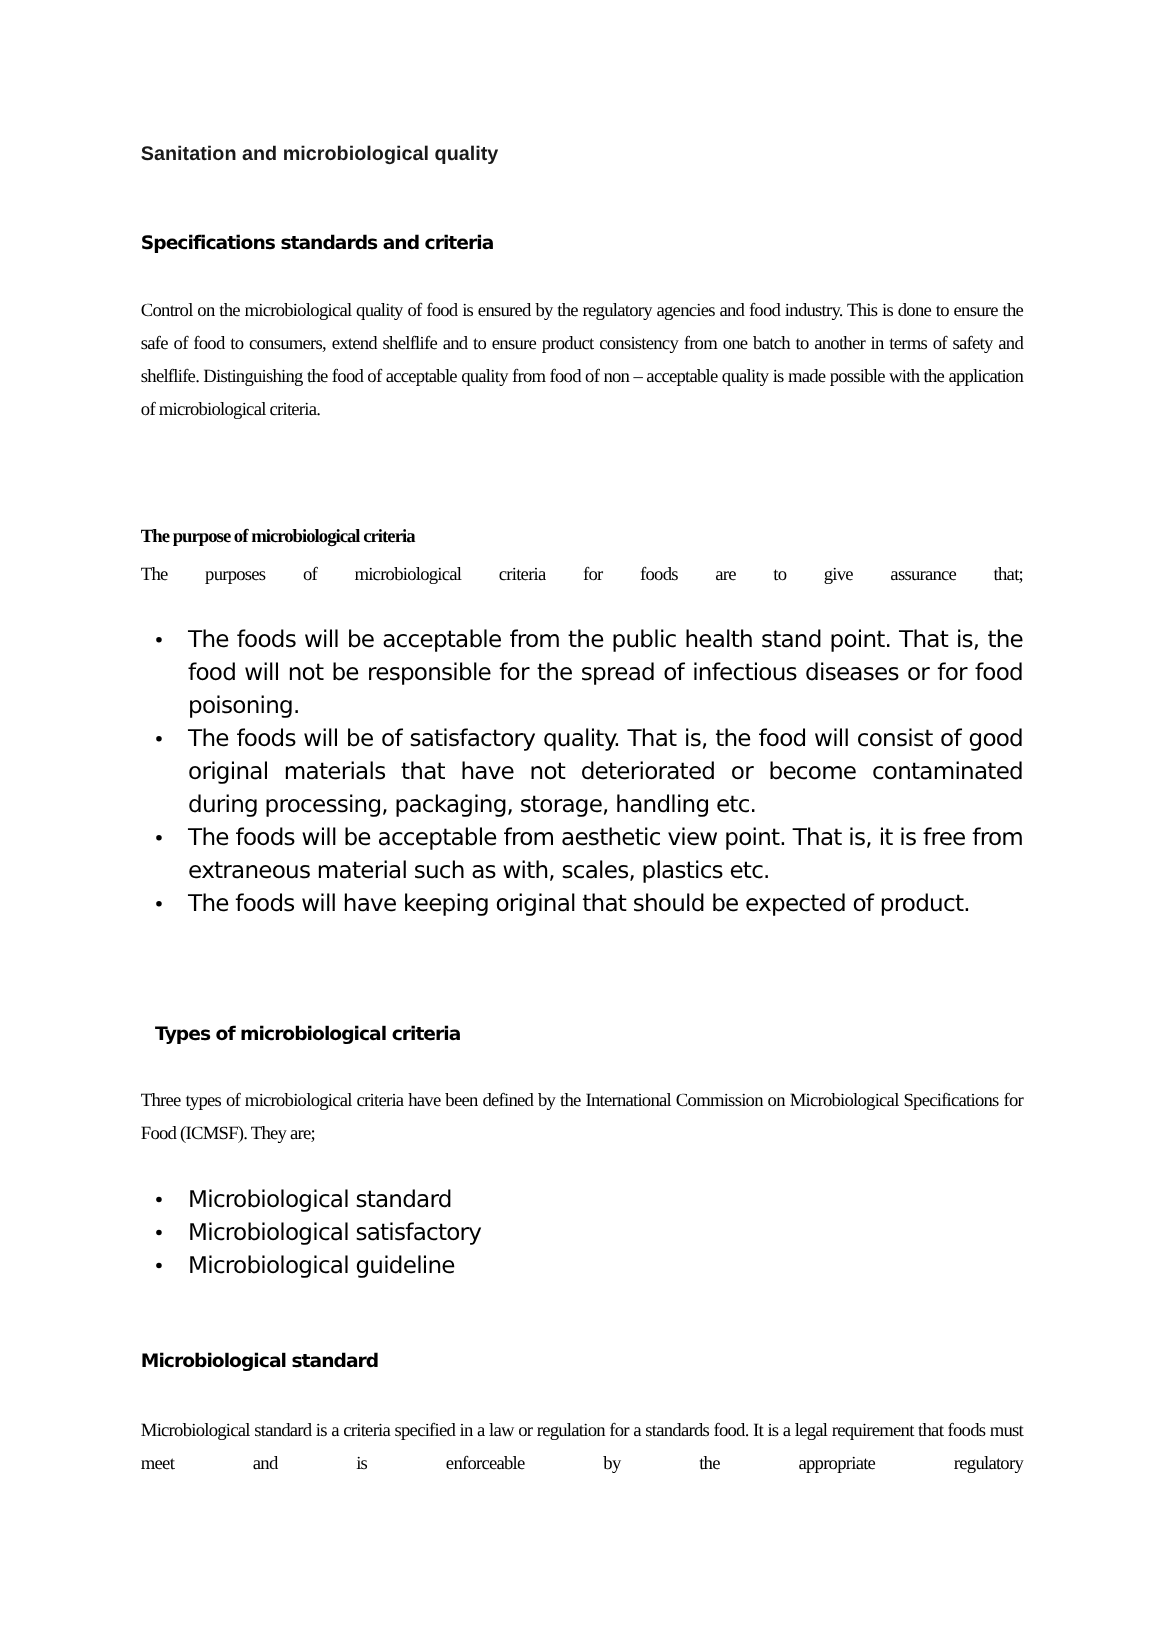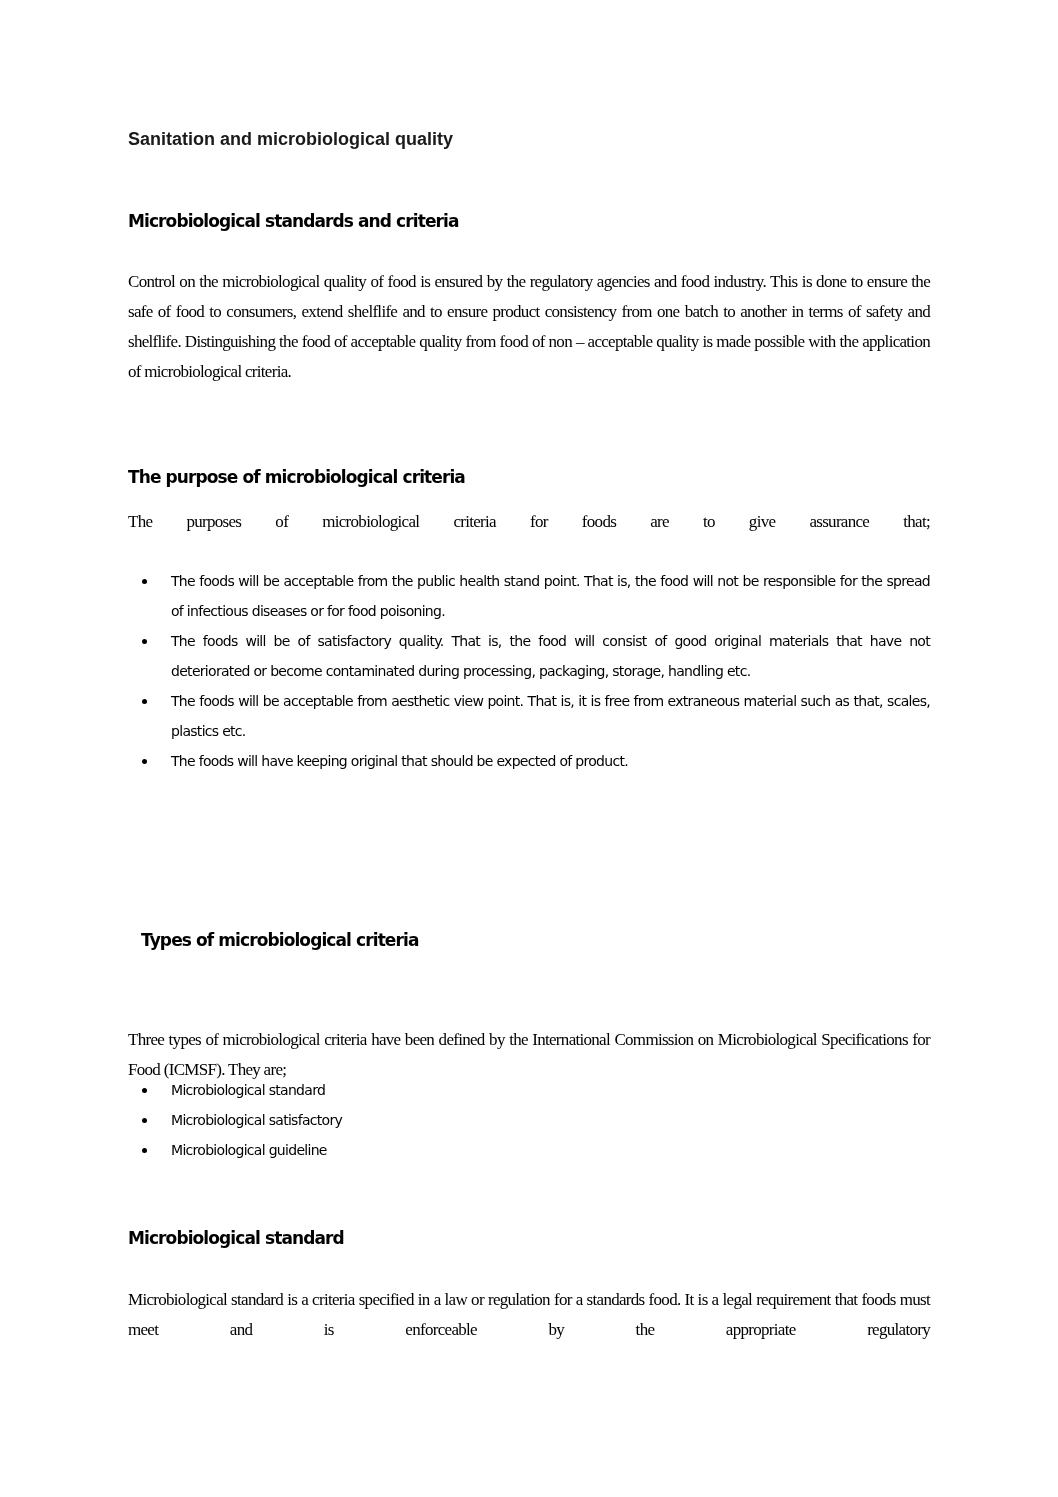--- a/index.html
+++ b/index.html
@@ -54,21 +54,21 @@
   }
   .p.justify-last { text-align-last: justify; }
   .bullets {
     position: absolute;
     left: 128px;
     width: 802px;
     margin: 0;
     padding: 0;
     list-style: none;
     font-family: "DejaVu Sans", sans-serif;
-    font-size: 14px;
+    font-size: 21px;
     letter-spacing: -0.7px;
     line-height: 30px;
   }
   .bullets li {
     position: relative;
     padding-left: 43px;
     text-align: justify;
   }
   .bullets li .dot {
     position: absolute;
@@ -81,48 +81,48 @@
   }
   .bullets li.left { text-align: left; }
 </style>
 </head>
 <body>
 
 <div class="page">
 
   <div class="doc-title">Sanitation and microbiological quality</div>
 
-  <div class="h" style="top:211px;">Microbiological standards and criteria</div>
+  <div class="h" style="top:211px;">Specifications standards and criteria</div>
   <div class="p" style="top:267px;">Control on the microbiological quality of food is ensured by the regulatory agencies and food industry. This is done to ensure the safe of food to consumers, extend shelflife and to ensure product consistency from one batch to another in terms of safety and shelflife. Distinguishing the food of acceptable quality from food of non – acceptable quality is made possible with the application of microbiological criteria.</div>
 
-  <div class="h" style="top:467px;">The purpose of microbiological criteria</div>
+  <div class="h" style="top:478px;font-family:Liberation Serif, serif;">The purpose of microbiological criteria</div>
   <div class="p justify-last" style="top:507px;">The purposes of microbiological criteria for foods are to give assurance that;</div>
 
   <ul class="bullets" style="top:566px;">
     <li>
       <span class="dot"></span>
       <span>The foods will be acceptable from the public health stand point. That is, the food will not be responsible for the spread of infectious diseases or for food poisoning.</span>
     </li>
     <li>
       <span class="dot"></span>
       <span>The foods will be of satisfactory quality. That is, the food will consist of good original materials that have not deteriorated or become contaminated during processing, packaging, storage, handling etc.</span>
     </li>
     <li>
       <span class="dot"></span>
-      <span>The foods will be acceptable from aesthetic view point. That is, it is free from extraneous material such as that, scales, plastics etc.</span>
+      <span>The foods will be acceptable from aesthetic view point. That is, it is free from extraneous material such as with, scales, plastics etc.</span>
     </li>
     <li class="left">
       <span class="dot"></span>
       <span>The foods will have keeping original that should be expected of product.</span>
     </li>
   </ul>
 
 
   <div class="h" style="top:930px;margin-left:13px;">Types of microbiological criteria</div>
-  <div class="p" style="top:985px;margin-top:40px;">Three types of microbiological criteria have been defined by the International Commission on Microbiological Specifications for Food (ICMSF). They are;</div>
+  <div class="p" style="top:985px;">Three types of microbiological criteria have been defined by the International Commission on Microbiological Specifications for Food (ICMSF). They are;</div>
 
   <ul class="bullets" style="top:1075px;">
     <li class="left">
       <span class="dot"></span>
       <span>Microbiological standard</span>
     </li>
     <li class="left">
       <span class="dot"></span>
       <span>Microbiological satisfactory</span>
     </li>

